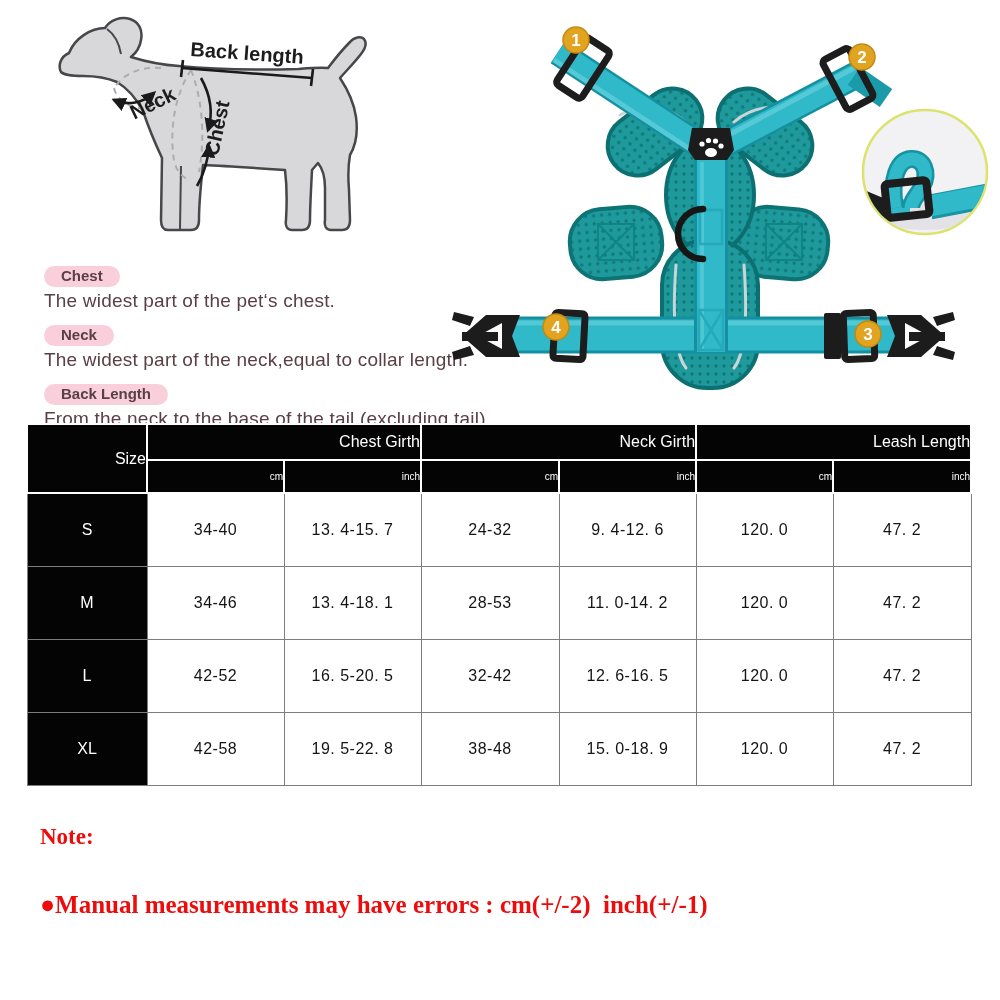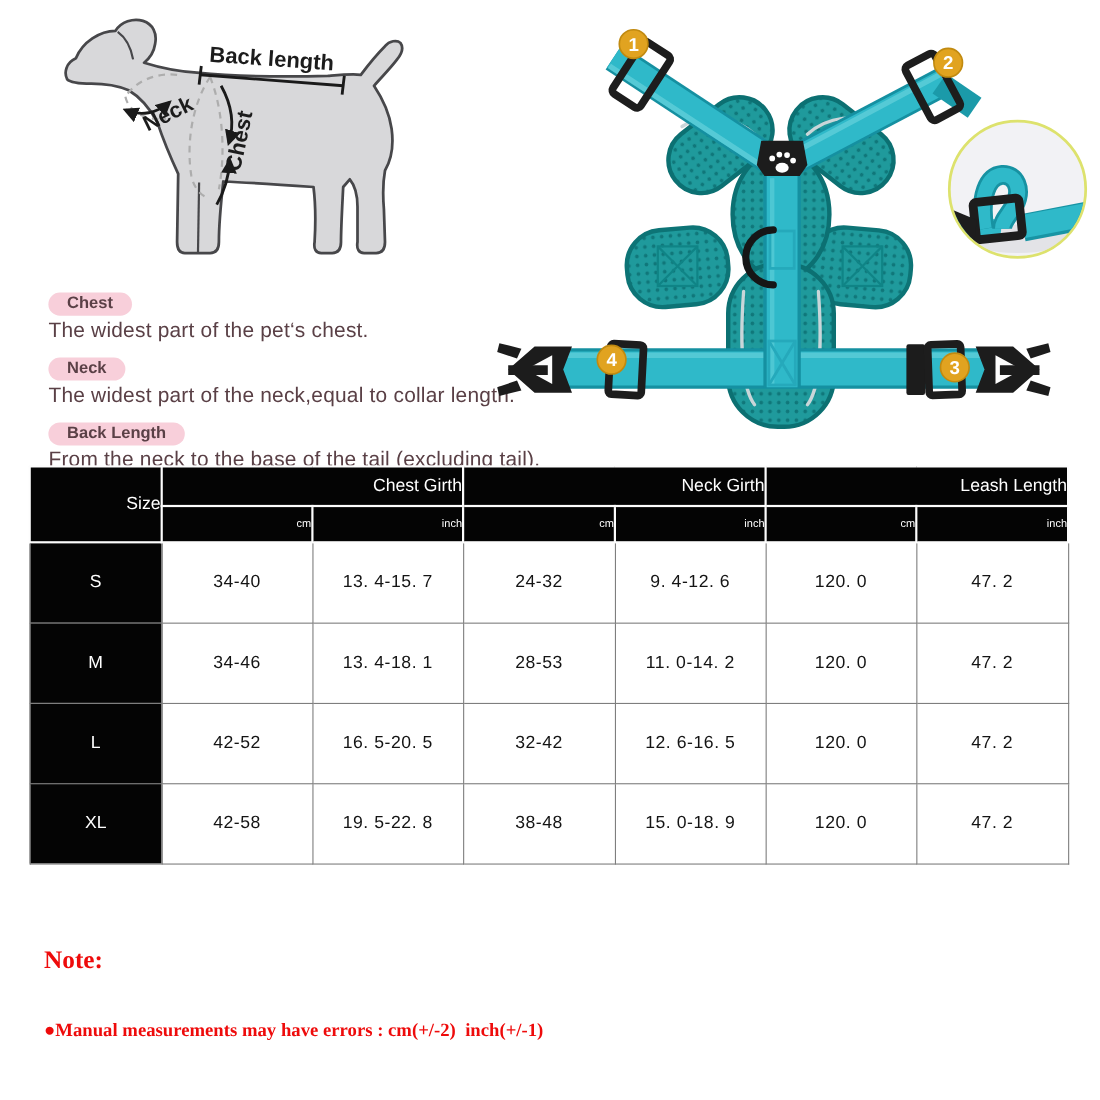--- a/index.html
+++ b/index.html
@@ -45,24 +45,24 @@
   thead tr:nth-child(1) th { height:36px; }
   thead tr:nth-child(2) th { height:33px; font-size:10px; }
   tbody tr { height:73px; }
   td { border:1px solid #7e7e7e; text-align:center; vertical-align:middle; }
   td.size-cell { background:#040404; color:#ffffff; font-size:16px; }
   td.value-cell {
     background:#ffffff; color:#141414; font-family:Liberation Sans, sans-serif;
     font-size:16px; letter-spacing:.5px; white-space:pre-wrap;
   }
   
-  .note { position:absolute; left:40px; top:860px; width:900px;
+  .note { position:absolute; left:40px; top:824px; width:900px;
           font-family:"Liberation Serif", serif; color:#ee0b0b; font-weight:bold; }
   .note-title { font-size:23px; margin-bottom:12px; }
-  .note-line  { font-size:17px; margin-bottom:15px; white-space:pre-wrap;margin-top:41px; }
+  .note-line  { font-size:25px; margin-bottom:15px; white-space:pre-wrap;margin-top:41px; }
 </style>
 </head>
 <body>
 
 <div class="canvas">
 
   <svg class="dog-diagram" viewBox="0 0 420 250">
     <defs>
       <marker id="ah" viewBox="0 0 10 10" refX="8" refY="5" markerWidth="5.5" markerHeight="5.5" orient="auto-start-reverse">
         <path d="M0,0 L10,5 L0,10 z" fill="#1a1a1a"></path>

